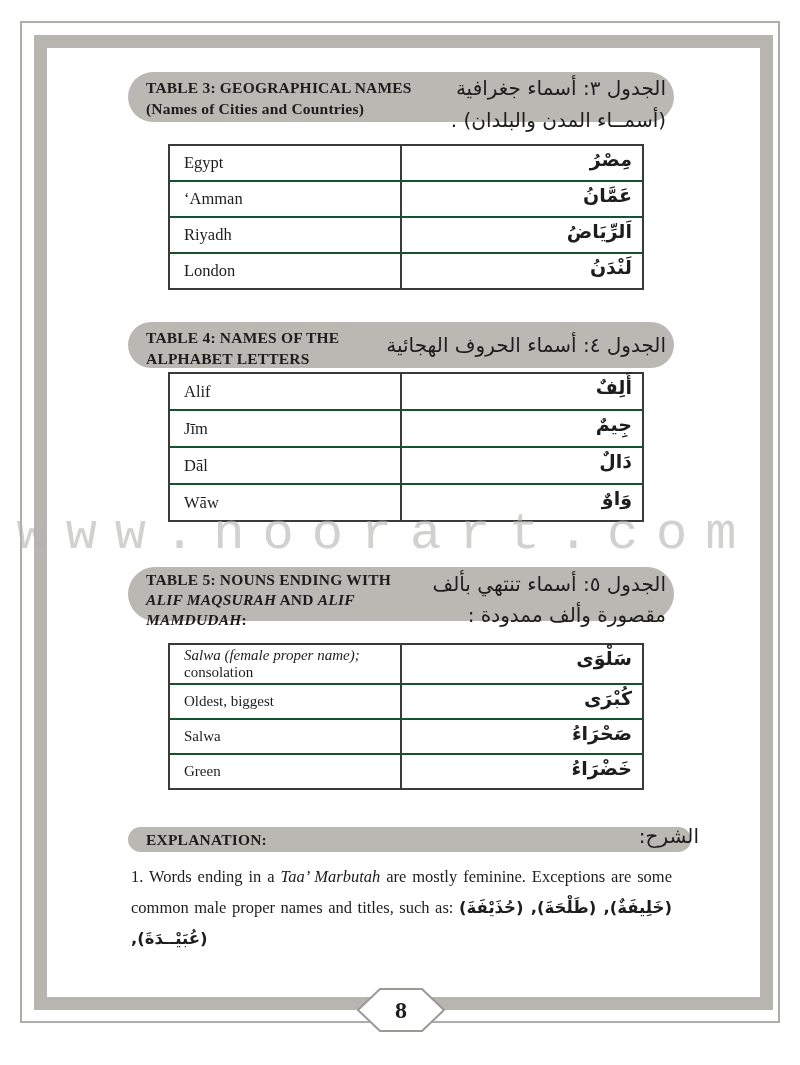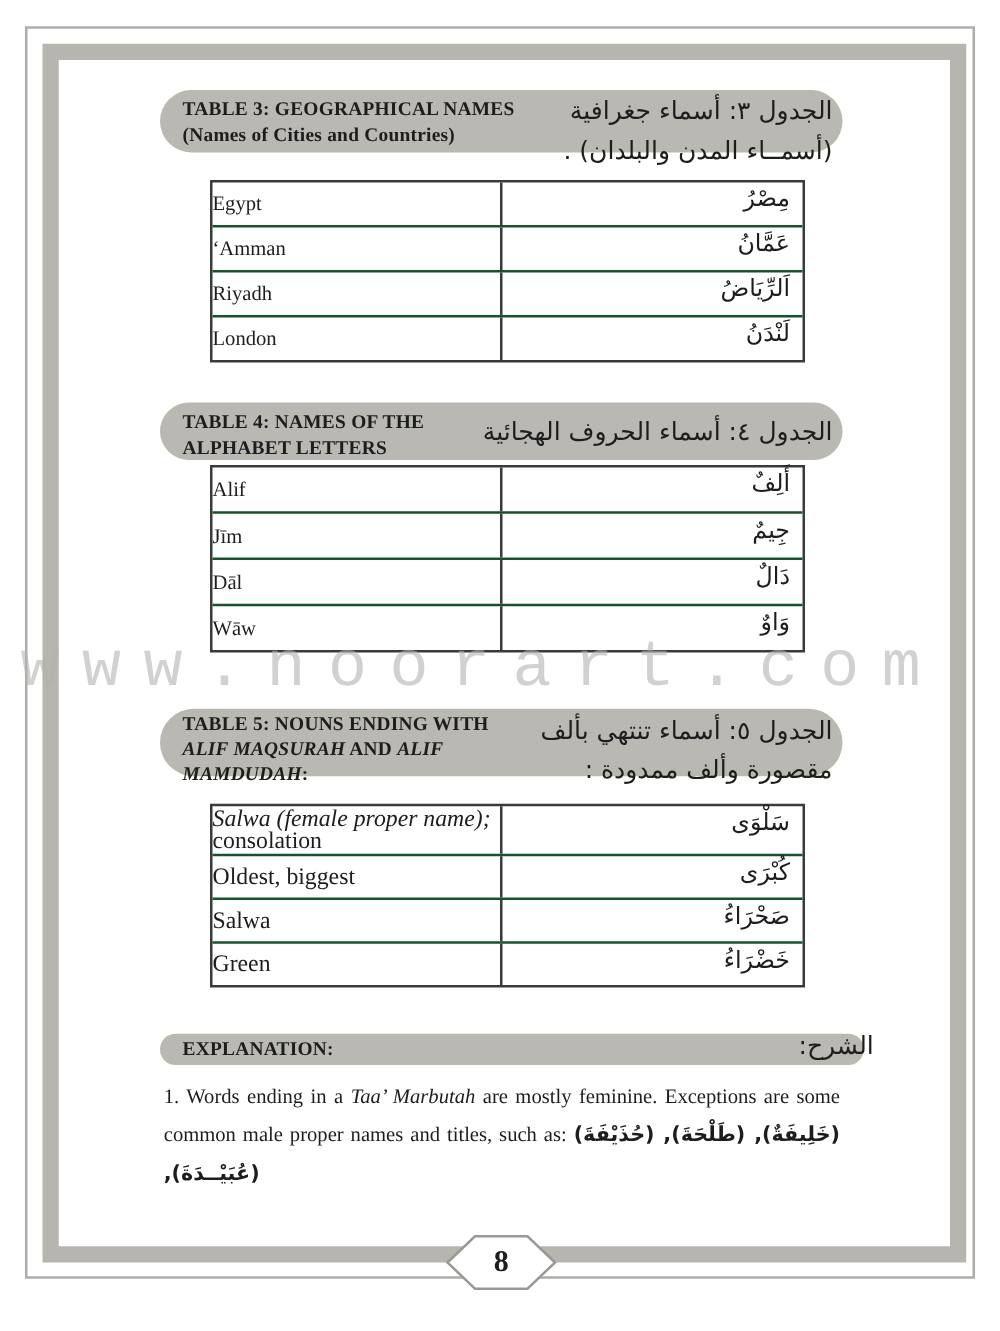--- a/index.html
+++ b/index.html
@@ -26,27 +26,27 @@
   #pill5 .pill-ar{line-height:31px;padding-top:2px;}
   #pill-exp{top:827px;height:25px;width:563px;border-radius:13px;align-items:center;}
   #pill-exp .pill-en{padding-top:0;line-height:25px;}
   #pill-exp .pill-ar{line-height:25px;font-size:20px;margin-right:-16px;margin-top:-6px;}
 
   
   .tbl{position:absolute;left:168px;width:476px;box-sizing:border-box;border:2px solid #3a3a3a;}
   .row{display:flex;}
   .row + .row{border-top:2px solid #14532d;}
   .cell-en{width:232px;box-sizing:border-box;border-right:2px solid #3a3a3a;
-        padding-left:0;font-size:16.5px;display:flex;flex-direction:column;justify-content:center;}
+        padding-left:14px;font-size:16.5px;display:flex;flex-direction:column;justify-content:center;}
   .cell-ar{flex:1;direction:rtl;text-align:right;padding:1px 10px 0 0;
-        font-size:19px;font-weight:400;font-family:"DejaVu Sans",sans-serif;line-height:1.35;}
+        font-size:19px;font-weight:700;font-family:"DejaVu Sans",sans-serif;line-height:1.35;}
   #tbl3{top:144px;} #tbl3 .row{height:34px;}
   #tbl4{top:372px;} #tbl4 .row{height:35px;}
   #tbl5{top:643px;} #tbl5 .row{height:33px;} #tbl5 .row.tall{height:38px;}
-  #tbl5 .cell-en{font-size:19px;line-height:17px;}
+  #tbl5 .cell-en{font-size:15px;line-height:17px;}
   .it{font-style:italic;}
 
   
   .exp-text{position:absolute;left:131px;top:861px;width:541px;font-size:16.5px;}
   .exp-line{line-height:31px;text-align:justify;text-align-last:justify;}
   .ar-inline{font-family:"DejaVu Sans",sans-serif;font-size:16.5px;font-weight:600;}
 
   
   .watermark{position:absolute;left:0;top:505px;width:771px;text-align:center;z-index:40;
         font-family:"Liberation Mono",monospace;font-size:52px;letter-spacing:18px;

